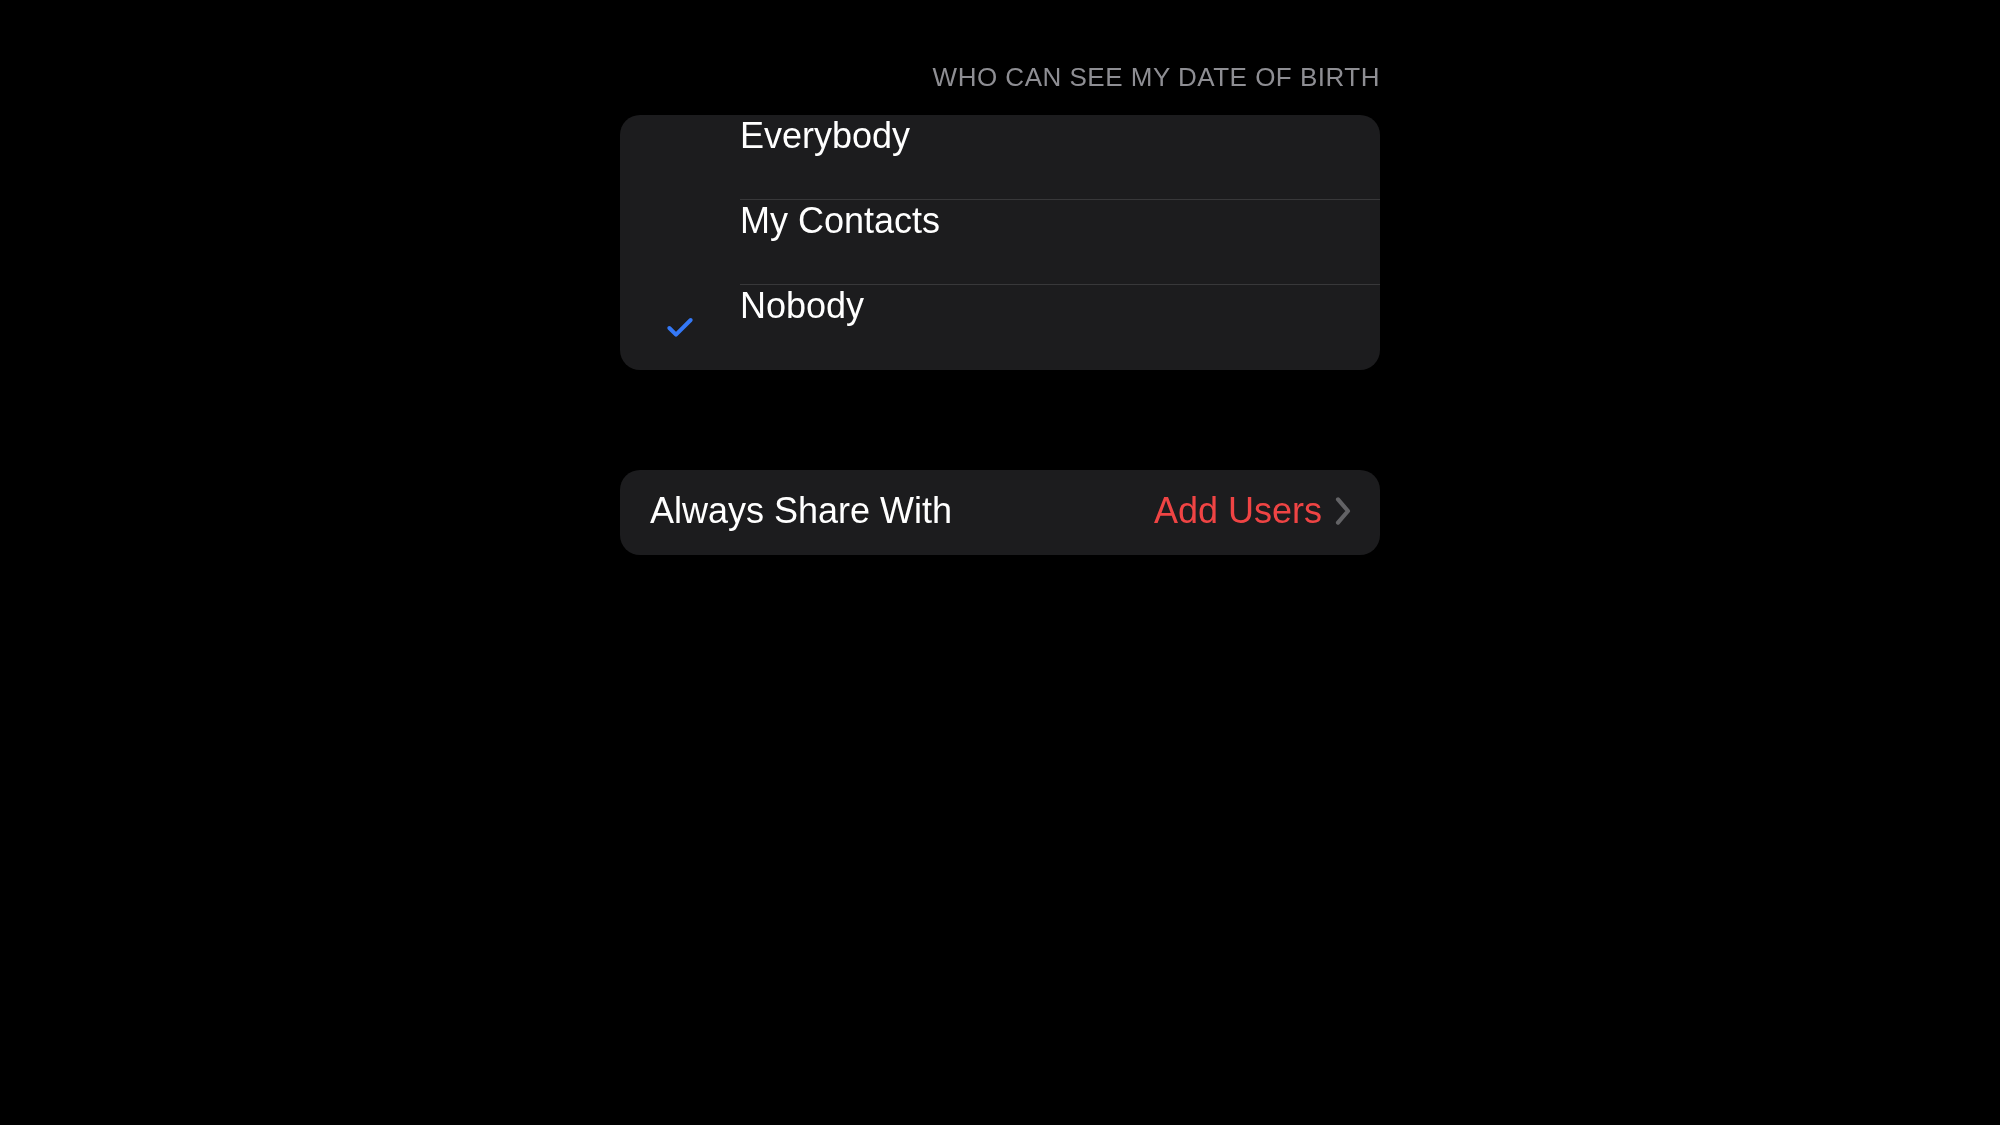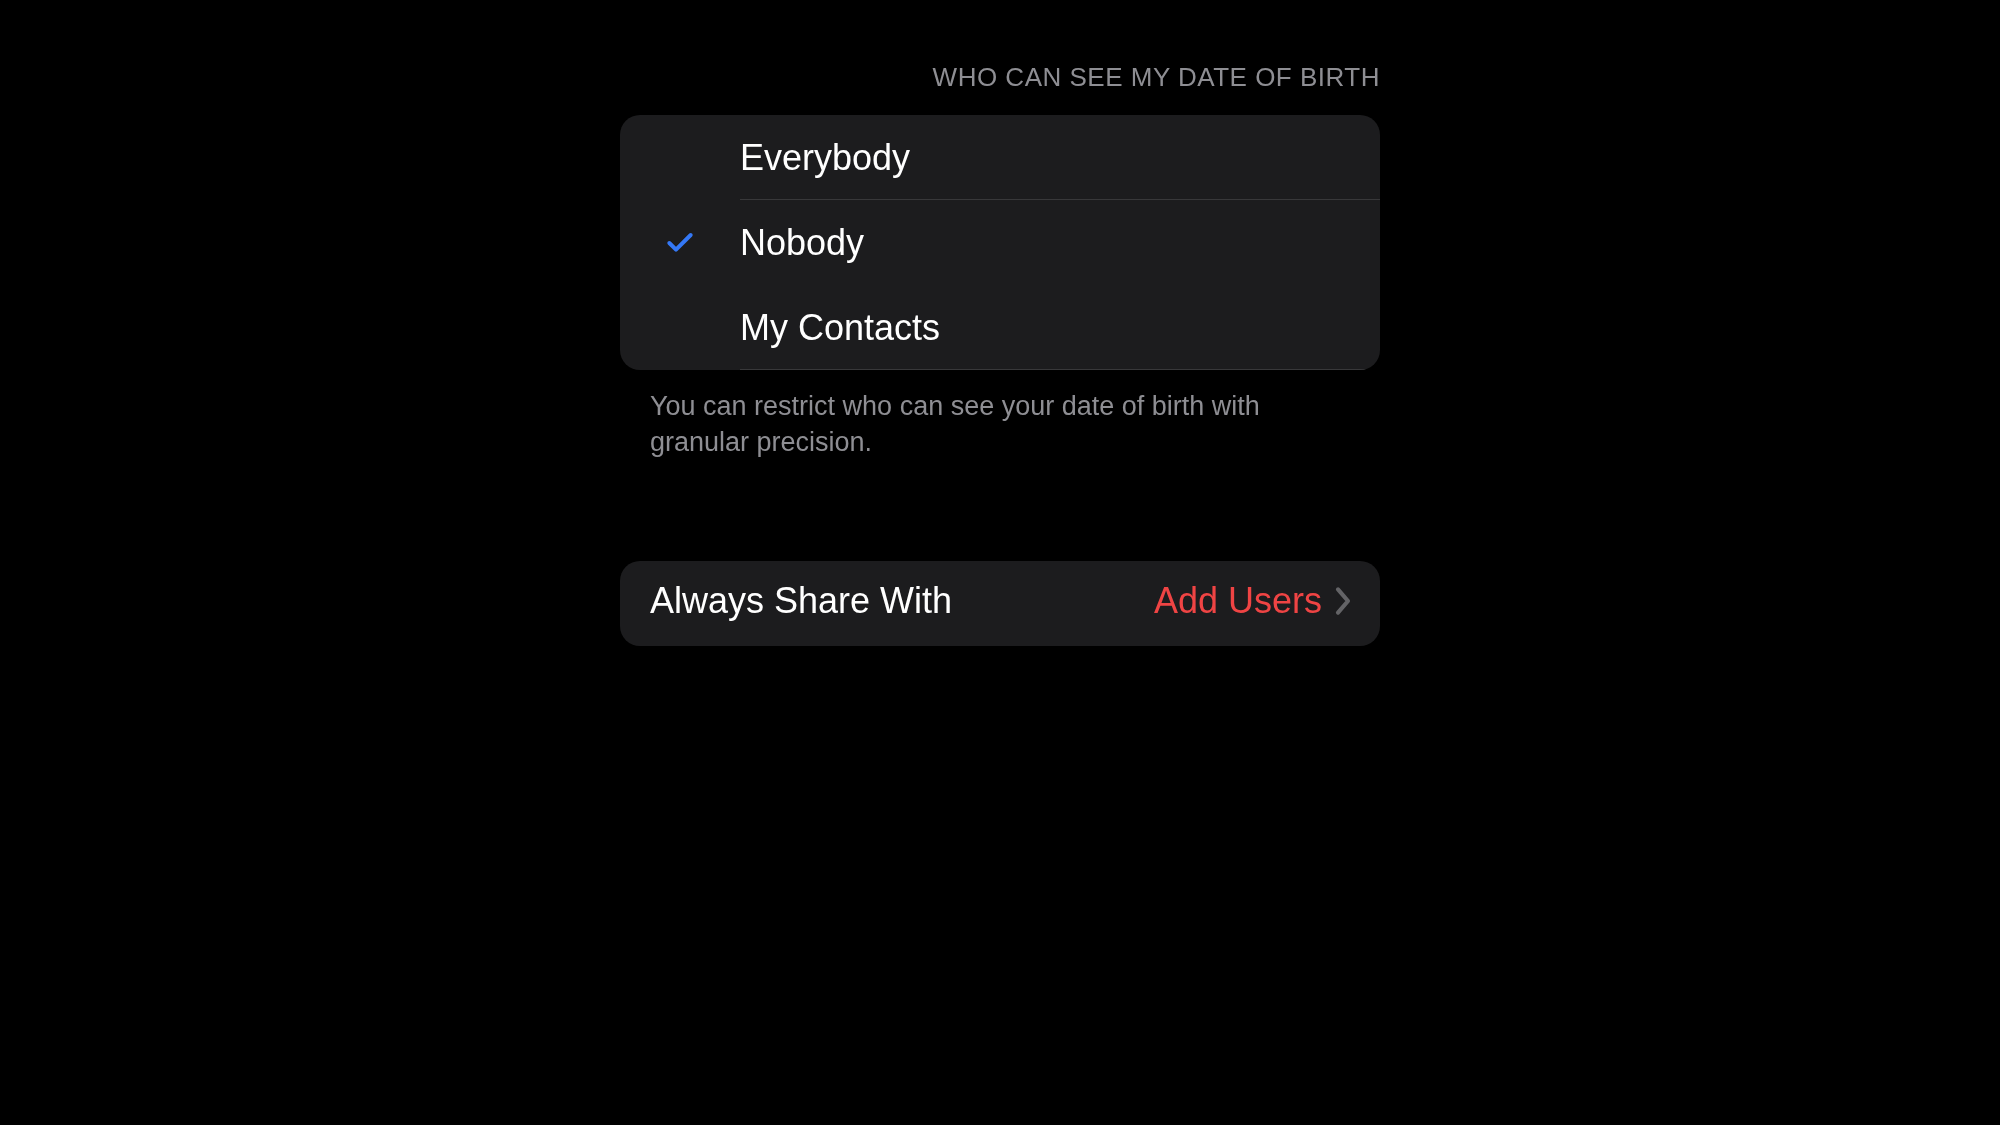--- a/index.html
+++ b/index.html
@@ -28,21 +28,20 @@
       padding-left: 30px;
       text-align: right;
     }
     .card {
       background: #1c1c1e;
       border-radius: 20px;
       overflow: hidden;
     }
     .option-row {
       display: flex;
-      align-items: center;
       height: 85px;
       cursor: pointer;
       position: relative;
     }
     .check-container {
       width: 120px;
       display: flex;
       justify-content: center;
       align-items: center;
     }
@@ -102,35 +101,34 @@
 <div class="container">
   <div class="section-header">WHO CAN SEE MY DATE OF BIRTH</div>
 
   <div class="card">
     <div class="option-row">
       <div class="check-container"></div>
       <div class="option-label">Everybody</div>
       <div class="divider"></div>
     </div>
     <div class="option-row">
+      <div class="check-container"></div>
+      <div class="option-label">My Contacts</div>
+      <div class="divider"></div>
+    </div>
+    <div class="option-row">
       <div class="check-container">
         <svg class="check-icon" width="32" height="32" viewBox="0 0 24 24" fill="none" stroke="currentColor" stroke-width="3" stroke-linecap="round" stroke-linejoin="round">
           <polyline points="4 12 9 17 20 6"></polyline>
         </svg>
       </div>
       <div class="option-label">Nobody</div>
     </div>
-    <div class="option-row">
-      <div class="check-container"></div>
-      <div class="option-label">My Contacts</div>
-      <div class="divider"></div>
-    </div>
   </div>
 
-  <div class="footer-text">You can restrict who can see your date of birth with granular precision.</div>
 
   <div class="section-spacer"></div>
 
 
   <div class="card">
     <div class="exception-row">
       <div class="exception-label">Always Share With</div>
       <div class="exception-value">Add Users</div>
       <svg class="chevron-icon" width="18" height="30" viewBox="0 0 10 18" fill="none" stroke="currentColor" stroke-width="2.5" stroke-linecap="round" stroke-linejoin="round">
         <polyline points="2 2 8 9 2 16"></polyline>

